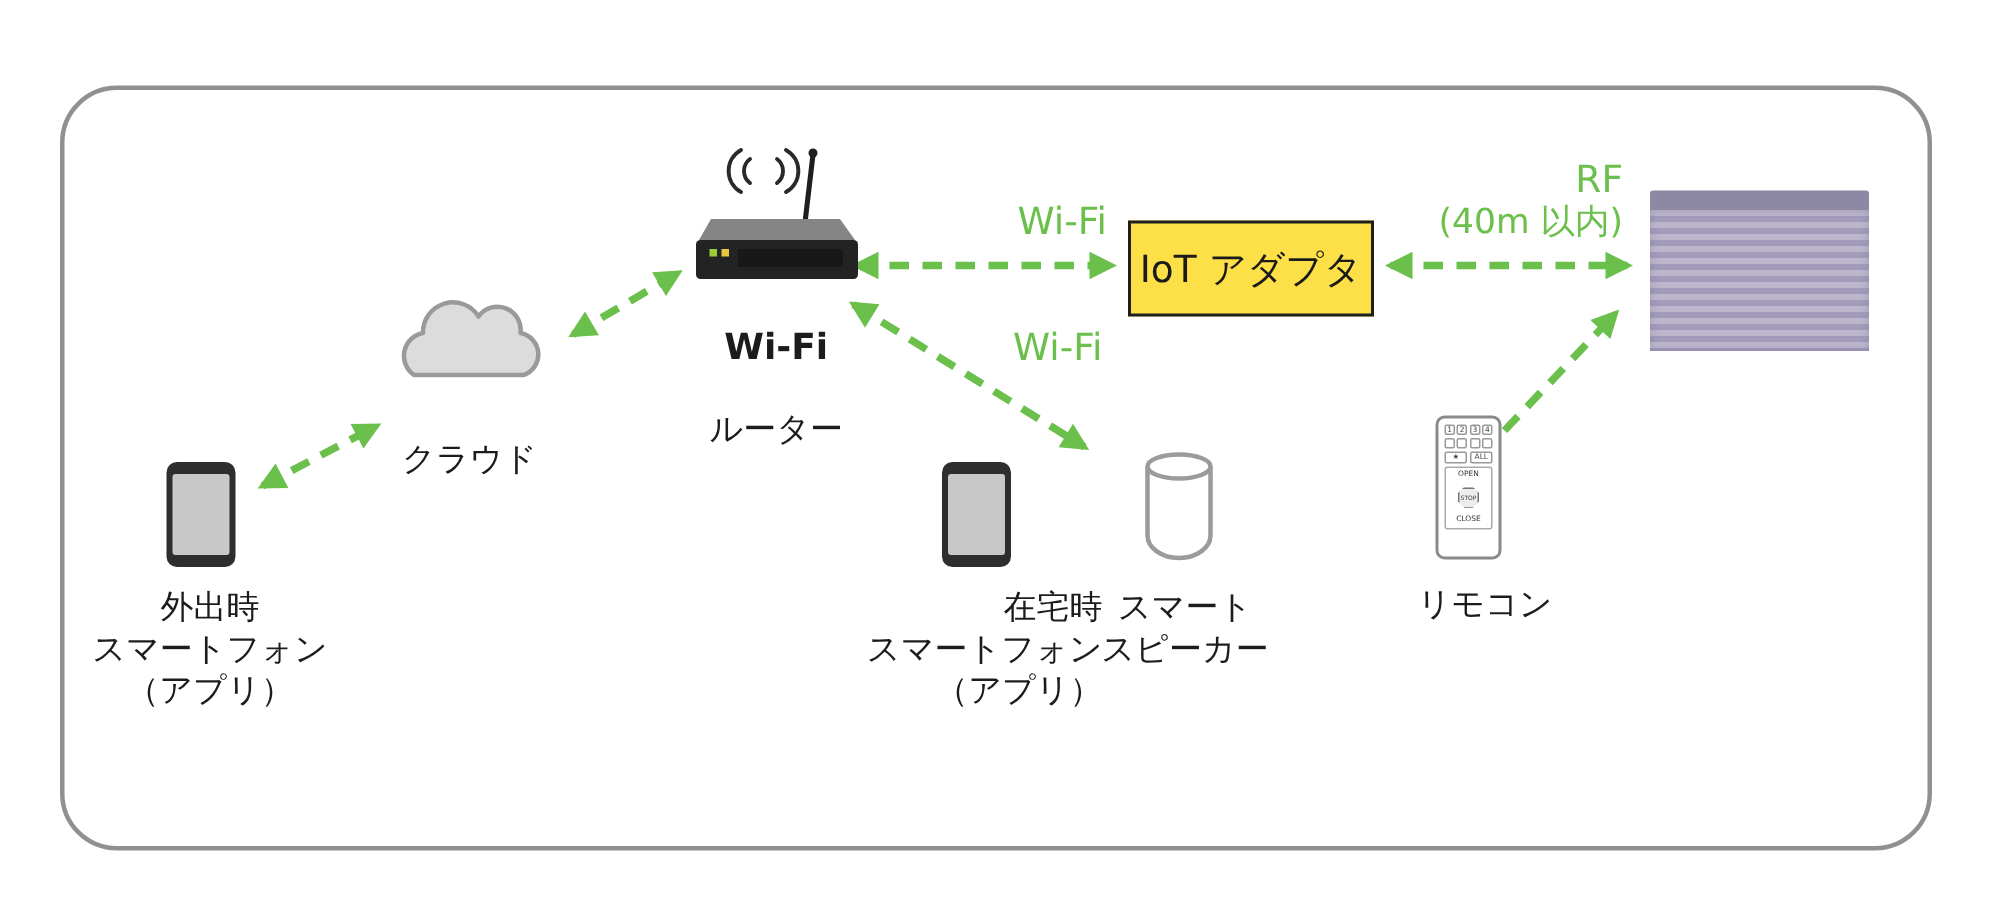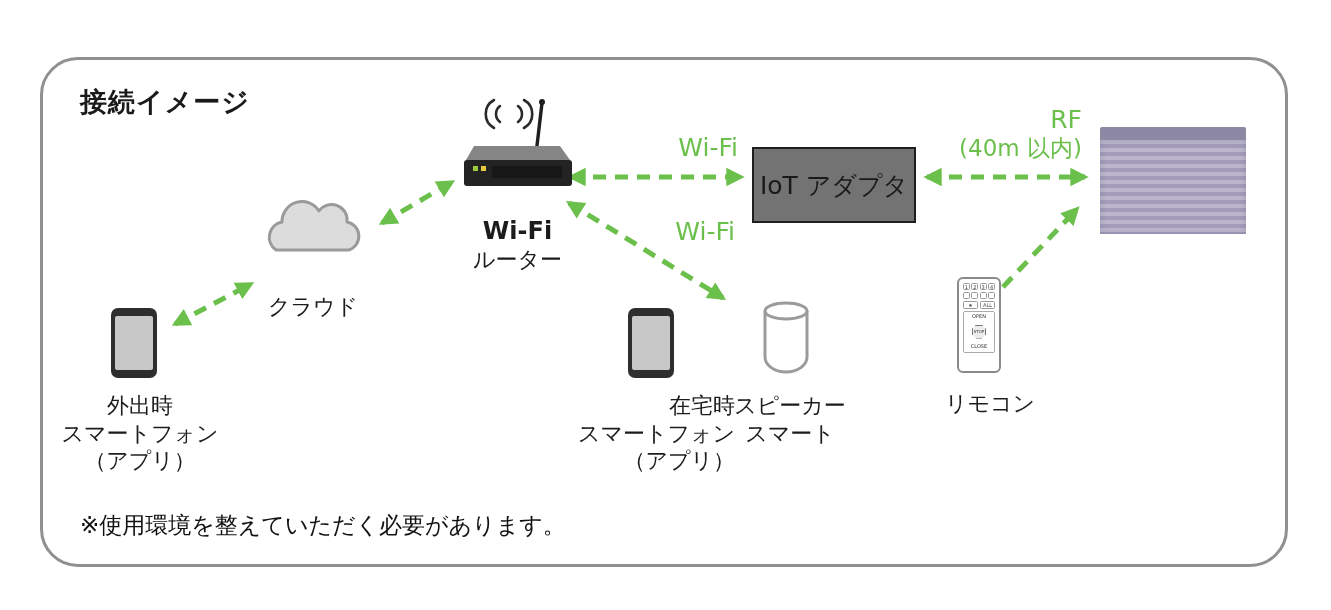--- a/index.html
+++ b/index.html
@@ -19,36 +19,36 @@
 
   .label { font-size:22px; line-height:1.25; text-align:center; color:#1c1c1c; }
   .label span { display:block; }
 
   .green-label { color:#6bbf4b; font-size:25px; text-align:right; line-height:1.2; }
   .green-label span { display:block; }
   .rf-label span:nth-child(2) { font-size:23px; }
 
   .router-label { left:455px; top:216px; width:125px; }
   .router-label .l1 { font-weight:700; font-size:24px; display:block; }
-  .router-label .l2 { font-size:22px; display:block; }
+  .router-label .l2 { font-size:22px; display:block;margin-top:27px; }
 
   .cloud-label   { left:253px; top:279px; width:120px;margin-top:14px; }
   .phoneout-label{ left:60px;  top:392px; width:160px; }
   .phonehome-label{ left:575px; top:392px; width:160px;text-align:right; }
   .speaker-label { left:730px; top:392px; width:120px; }
   .remote-label  { left:930px; top:390px; width:120px; }
   .blind-label   { left:1095px; top:238px; width:156px; font-size:23px; }
 
   .wifi-top    { left:602px; top:133px; width:136px; }
   .wifi-bottom { left:615px; top:217px; width:120px; }
   .rf-label    { left:930px; top:105px; width:152px; }
 
   .adapter {
-    left:752px; top:147px; width:164px; height:76px;
-    border:2px solid #1f1f1f; background:#737373;
+    left:752px; top:147px; width:164px; height:64px;
+    border:2px solid #1f1f1f; background:#fde047;
     display:flex; align-items:center; justify-content:center; font-size:25px;
   }
 
   .phone { width:46px; height:70px; background:#2e2e2e; border-radius:7px; padding:8px 4px; }
   .phone .screen { width:100%; height:100%; background:#c8c8c8; border-radius:2px; }
   .phone-out  { left:111px; top:308px; }
   .phone-home { left:628px; top:308px; }
 
   .cloud-svg   { left:256px; top:190px; }
   .router-svg  { left:460px; top:96px; }
@@ -83,21 +83,20 @@
     background:repeating-linear-gradient(180deg,#bcb6cd 0 4px,#a29bba 4px 8px);
     box-shadow:inset 0 0 6px rgba(80,70,110,.25); }
 </style>
 </head>
 <body>
 
 <div class="canvas">
 
   <div class="abs frame"></div>
 
-  <div class="abs title">接続イメージ</div>
 
   <svg class="abs arrows" width="1331" height="610" viewBox="0 0 1331 610">
     <defs>
       <marker id="ah" viewBox="0 0 12 12" refX="9" refY="6" markerWidth="4.4" markerHeight="4.4" orient="auto-start-reverse">
         <path d="M1,1 L11,6 L1,11 Z" fill="#6bbf4b"></path>
       </marker>
     </defs>
     <line class="arr" x1="175" y1="324" x2="251" y2="284" marker-start="url(#ah)" marker-end="url(#ah)"></line>
     <line class="arr" x1="382" y1="223" x2="452" y2="182" marker-start="url(#ah)" marker-end="url(#ah)"></line>
     <line class="arr" x1="571" y1="177" x2="741" y2="177" marker-start="url(#ah)" marker-end="url(#ah)"></line>
@@ -162,22 +161,22 @@
     <span>在宅時</span>
     <span>スマートフォン</span>
     <span>（アプリ）</span>
   </div>
 
   <svg class="abs speaker-svg" width="48" height="76" viewBox="0 0 48 76">
     <path d="M3,11 L3,57 A21,15 0 0 0 45,57 L45,11" fill="#ffffff" stroke="#9b9b9b" stroke-width="3"></path>
     <ellipse cx="24" cy="11" rx="21" ry="8" fill="#ffffff" stroke="#9b9b9b" stroke-width="3"></ellipse>
   </svg>
   <div class="abs label speaker-label">
+    <span>スマート</span>
     <span>スピーカー</span>
-    <span>スマート</span>
   </div>
 
   <div class="abs remote">
     <div class="r-grid">
       <div class="r-key">1</div>
       <div class="r-key">2</div>
       <div class="r-key">3</div>
       <div class="r-key">4</div>
       <div class="r-key"></div>
       <div class="r-key"></div>
@@ -194,15 +193,14 @@
       <div class="r-close">CLOSE</div>
     </div>
   </div>
   <div class="abs label remote-label">リモコン</div>
 
   <div class="abs blind">
     <div class="blind-top"></div>
     <div class="blind-body"></div>
   </div>
 
-  <div class="abs footnote">※使用環境を整えていただく必要があります。</div>
 
 </div>
 
 </body></html>

